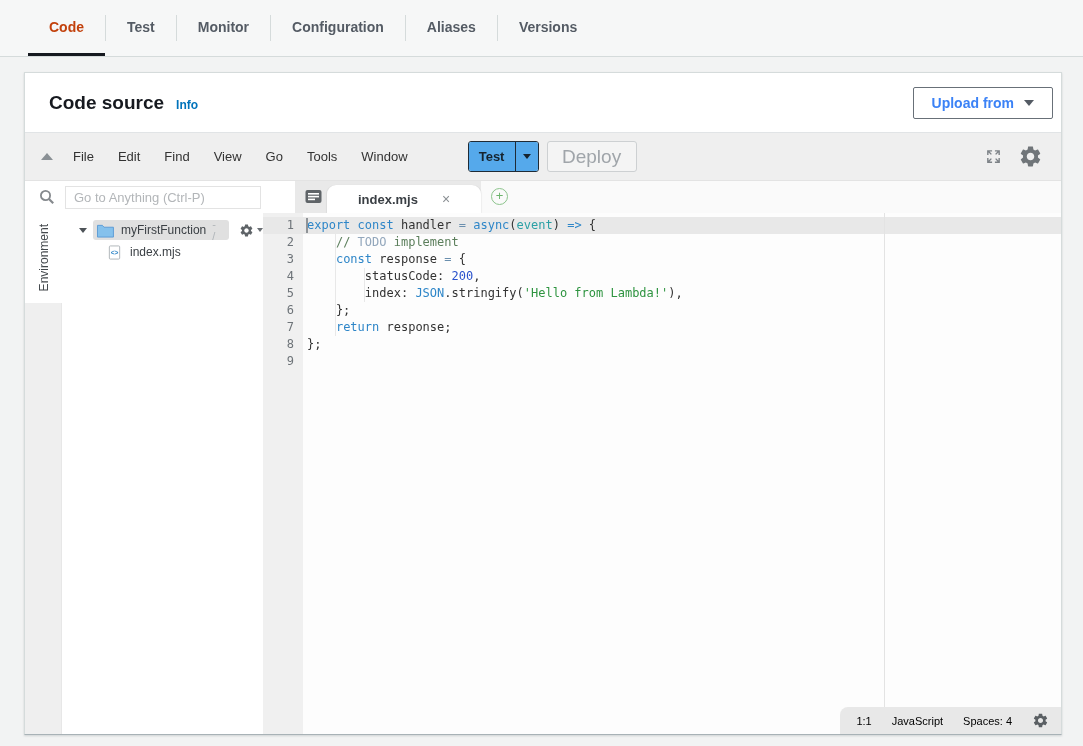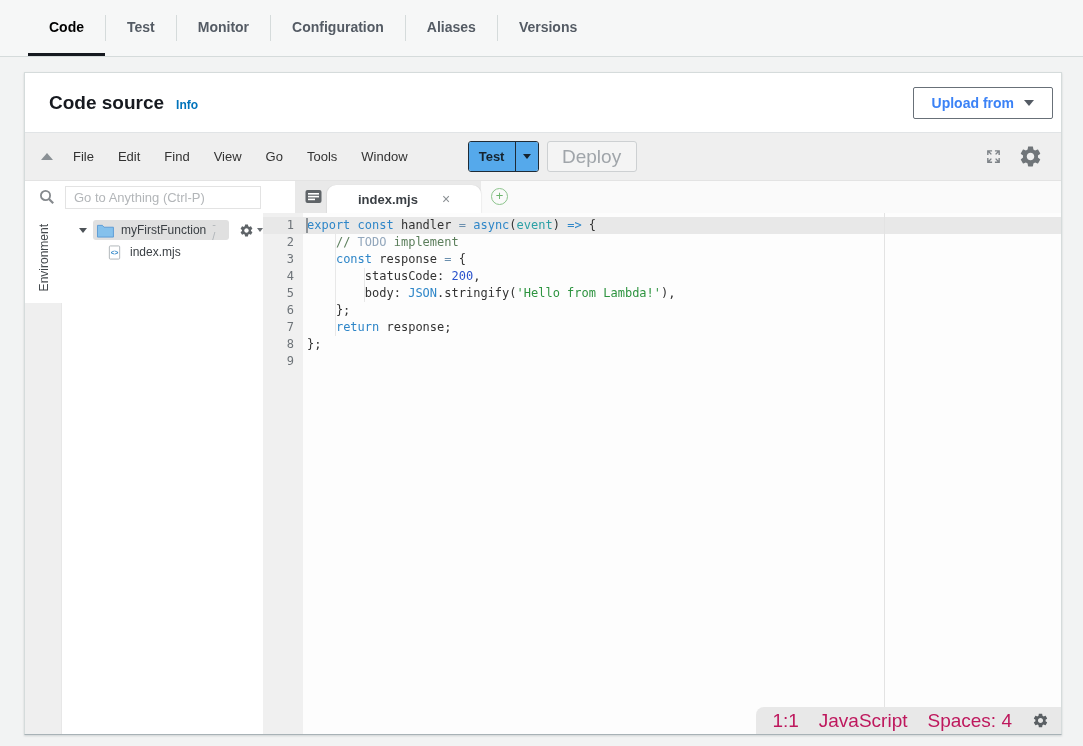--- a/index.html
+++ b/index.html
@@ -5,21 +5,21 @@
   * { margin:0; padding:0; box-sizing:border-box; }
   html,body { width:1083px; height:746px; overflow:hidden; }
   body { font-family:"Liberation Sans", sans-serif; background:#f2f3f3; position:relative; }
 
   
   .navtabs { position:absolute; top:0; left:0; width:1083px; height:57px;
              display:flex; align-items:stretch; padding-left:28px;
              border-bottom:1px solid #d5dbdb; background:#f6f7f7; }
   .navtab { display:flex; align-items:center; padding:0 21px; font-size:14px; font-weight:bold;
             color:#545b64; cursor:pointer; border-bottom:3px solid transparent; }
-  .navtab.active { color:#000000; border-bottom-color:#16191f; }
+  .navtab.active { color:#c2410c; border-bottom-color:#16191f; }
   .vsep { width:1px; height:26px; background:#d5dbdb; align-self:center; }
 
   
   .panel { position:absolute; left:24px; top:72px; width:1038px; height:663px;
            background:#fff; border:1px solid #d5dbdb; border-bottom-color:#a8b2b6;
            box-shadow:0 1px 2px rgba(0,28,36,.15); }
 
   .panel-header { height:59px; display:flex; align-items:center; padding:0 8px 0 24px; }
   .page-title { font-size:19px; font-weight:bold; color:#16191f; }
   .info-link { font-size:12px; font-weight:bold; color:#0073bb; margin-left:12px; margin-top:4px;
@@ -101,21 +101,21 @@
   .crow.active { background:#e8e8e8; }
   .gut { width:40px; flex:none; text-align:right; padding-right:9px; color:#6e7479; }
   .ctext { white-space:pre; padding-left:4px; }
   .cursor { position:absolute; left:43px; top:5px; width:2px; height:15px; background:#8f9397; z-index:3; }
   .tk-k{color:#2e86c8} .tk-p{color:#333} .tk-o{color:#6a8fae} .tk-v{color:#2aa0a5}
   .tk-n{color:#2a52cc} .tk-s{color:#2e9440} .tk-c{color:#5c7f5c} .tk-d{color:#93a7bc}
 
   .statuspill { position:absolute; right:0; bottom:0; height:27px; background:#e8e8e8;
                 border-top-left-radius:8px; display:flex; align-items:center; gap:20px;
                 padding:0 12px 0 16px; z-index:10; font-family:"Liberation Sans", sans-serif; }
-  .statuspill span { font-size:19px; color:#be185d; cursor:pointer; }
+  .statuspill span { font-size:11px; color:#000000; cursor:pointer; }
 </style>
 </head>
 <body>
 
 <nav class="navtabs" id="navtabs">
     <div class="navtab active">Code</div>
     <div class="vsep"></div>
     <div class="navtab">Test</div>
     <div class="vsep"></div>
     <div class="navtab">Monitor</div>
@@ -246,21 +246,21 @@
           <div class="crow">
             <span class="gut">3</span>
             <span class="ctext"><span class="tk-p">    </span><span class="tk-k">const</span><span class="tk-p"> response </span><span class="tk-o">=</span><span class="tk-p"> {</span></span>
           </div>
           <div class="crow">
             <span class="gut">4</span>
             <span class="ctext"><span class="tk-p">        statusCode: </span><span class="tk-n">200</span><span class="tk-p">,</span></span>
           </div>
           <div class="crow">
             <span class="gut">5</span>
-            <span class="ctext"><span class="tk-p">        body: </span><span class="tk-k">JSON</span><span class="tk-p">.stringify(</span><span class="tk-s">'Hello from Lambda!'</span><span class="tk-p">),</span></span>
+            <span class="ctext"><span class="tk-p">        index: </span><span class="tk-k">JSON</span><span class="tk-p">.stringify(</span><span class="tk-s">'Hello from Lambda!'</span><span class="tk-p">),</span></span>
           </div>
           <div class="crow">
             <span class="gut">6</span>
             <span class="ctext"><span class="tk-p">    };</span></span>
           </div>
           <div class="crow">
             <span class="gut">7</span>
             <span class="ctext"><span class="tk-p">    </span><span class="tk-k">return</span><span class="tk-p"> response;</span></span>
           </div>
           <div class="crow">

